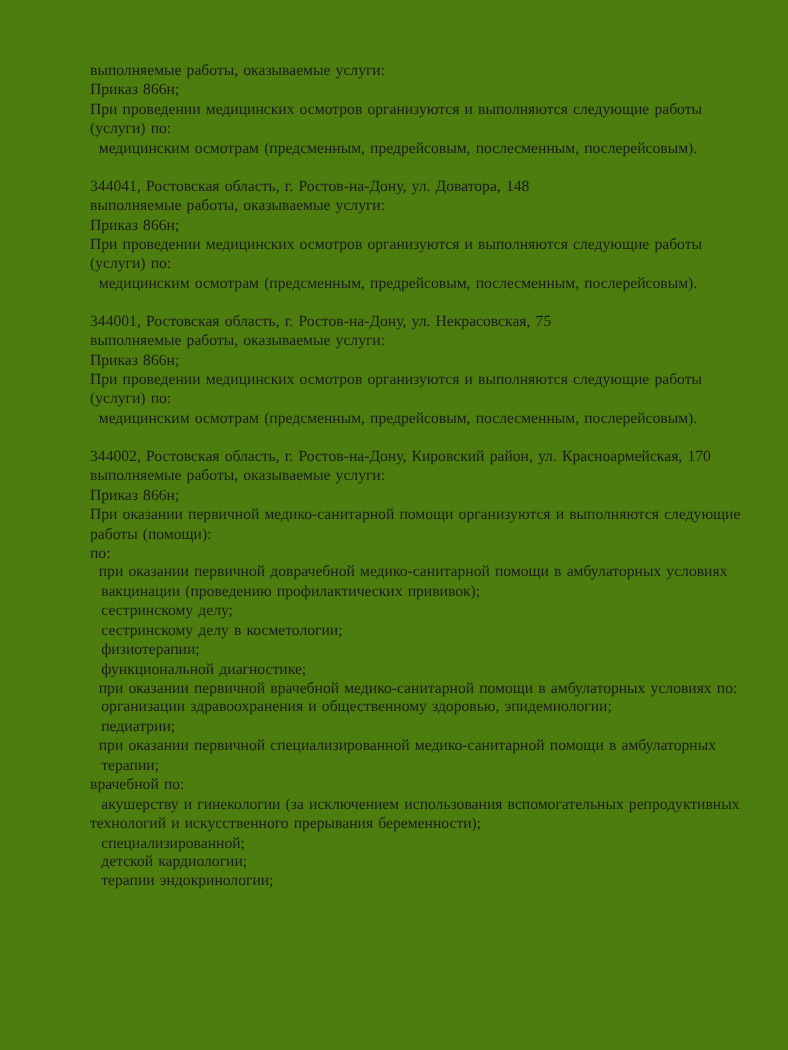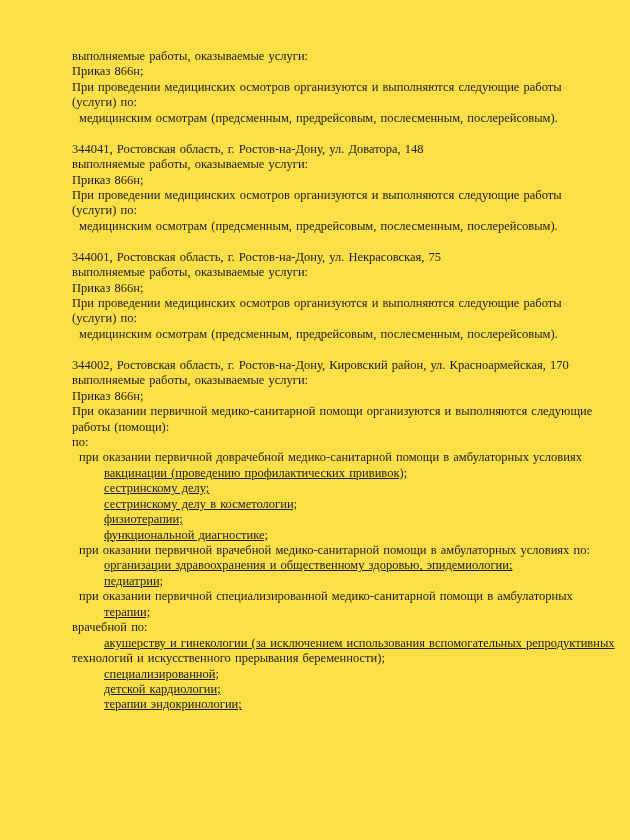--- a/index.html
+++ b/index.html
@@ -12,39 +12,39 @@
     height: 840px;
     overflow: hidden;
     font-family: "Liberation Serif", "DejaVu Serif", serif;
   }
   .page {
     position: absolute;
     top: 0;
     left: 0;
     width: 630px;
     height: 840px;
-    background: #fde047;
+    background: #4d7c0f;
   }
   .doc {
     position: absolute;
     top: 49px;
     left: 72px;
     width: 530px;
     color: #1b1b1b;
     font-size: 12.5px;
     line-height: 15.45px;
     word-spacing: 1px;
   }
   .line {
     height: 15.45px;
     white-space: nowrap;
   }
   .i0 { margin-left: 0; }
   .i1 { margin-left: 7px; }
-  .i2 { margin-left: 32px; text-decoration: underline; }
+  .i2 { margin-left: 9px; }
 </style>
 </head>
 <body>
 
 <div class="page">
   <div class="doc" id="doc-lines">
       <div class="line i0">выполняемые работы, оказываемые услуги:</div>
       <div class="line i0">Приказ 866н;</div>
       <div class="line i0">При проведении медицинских осмотров организуются и выполняются следующие работы</div>
       <div class="line i0">(услуги) по:</div>

